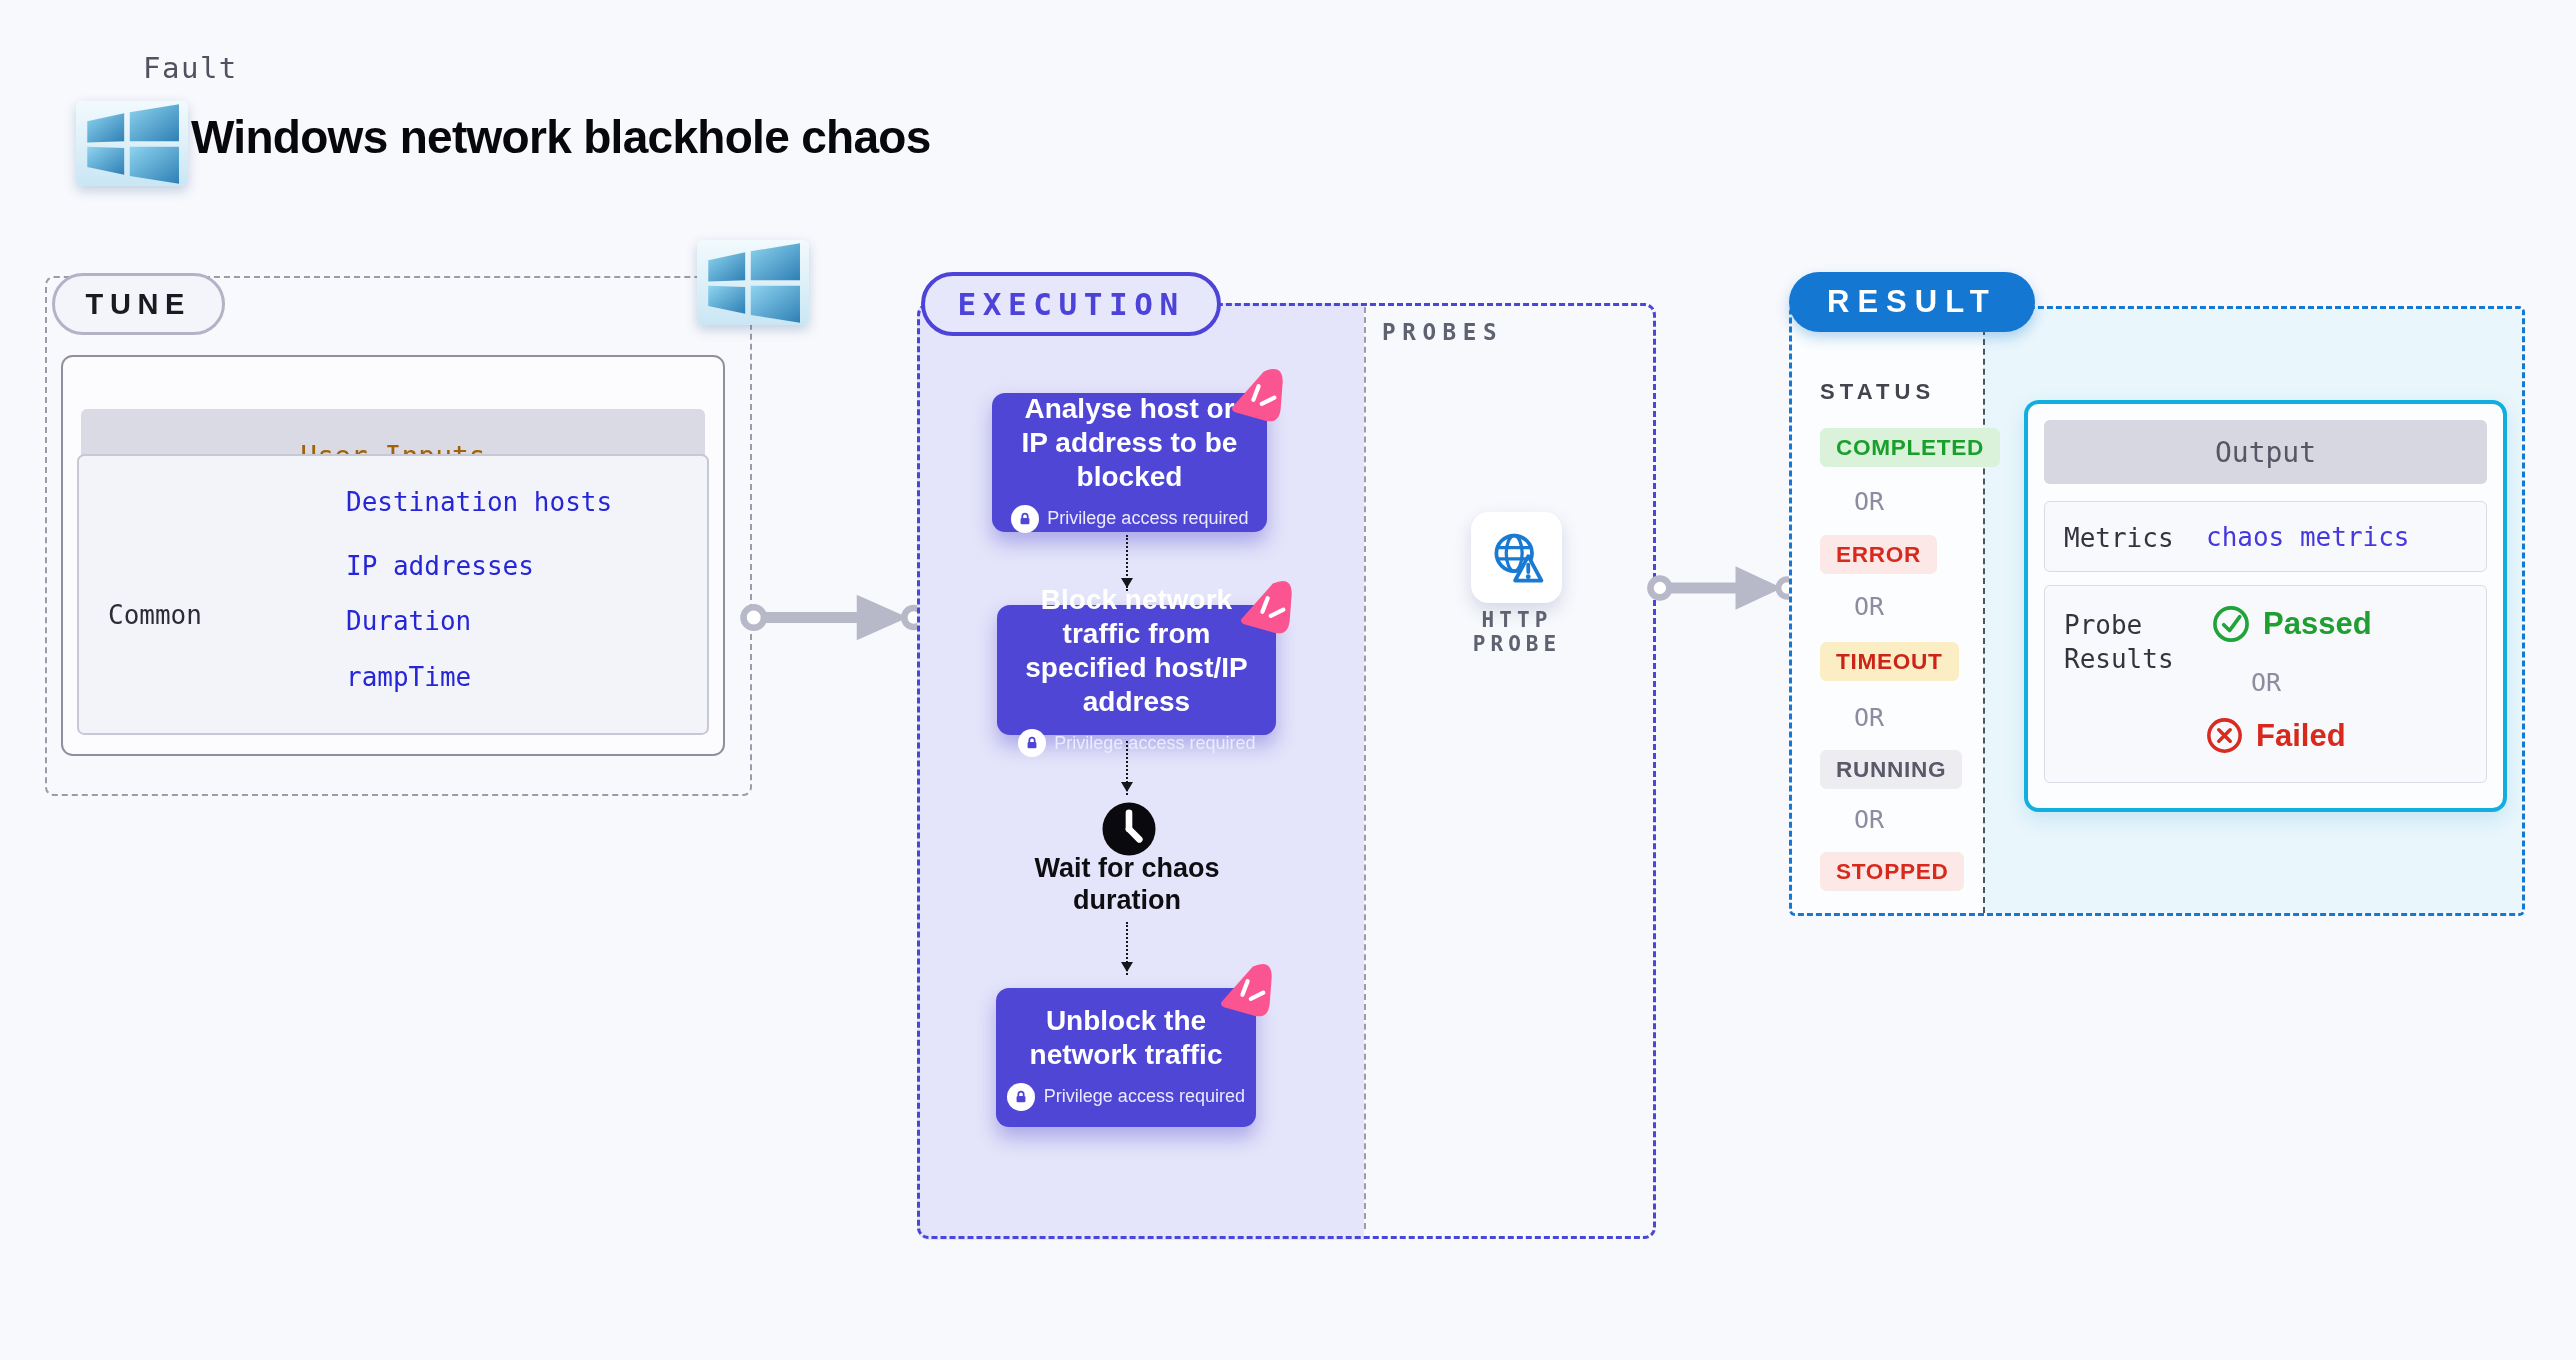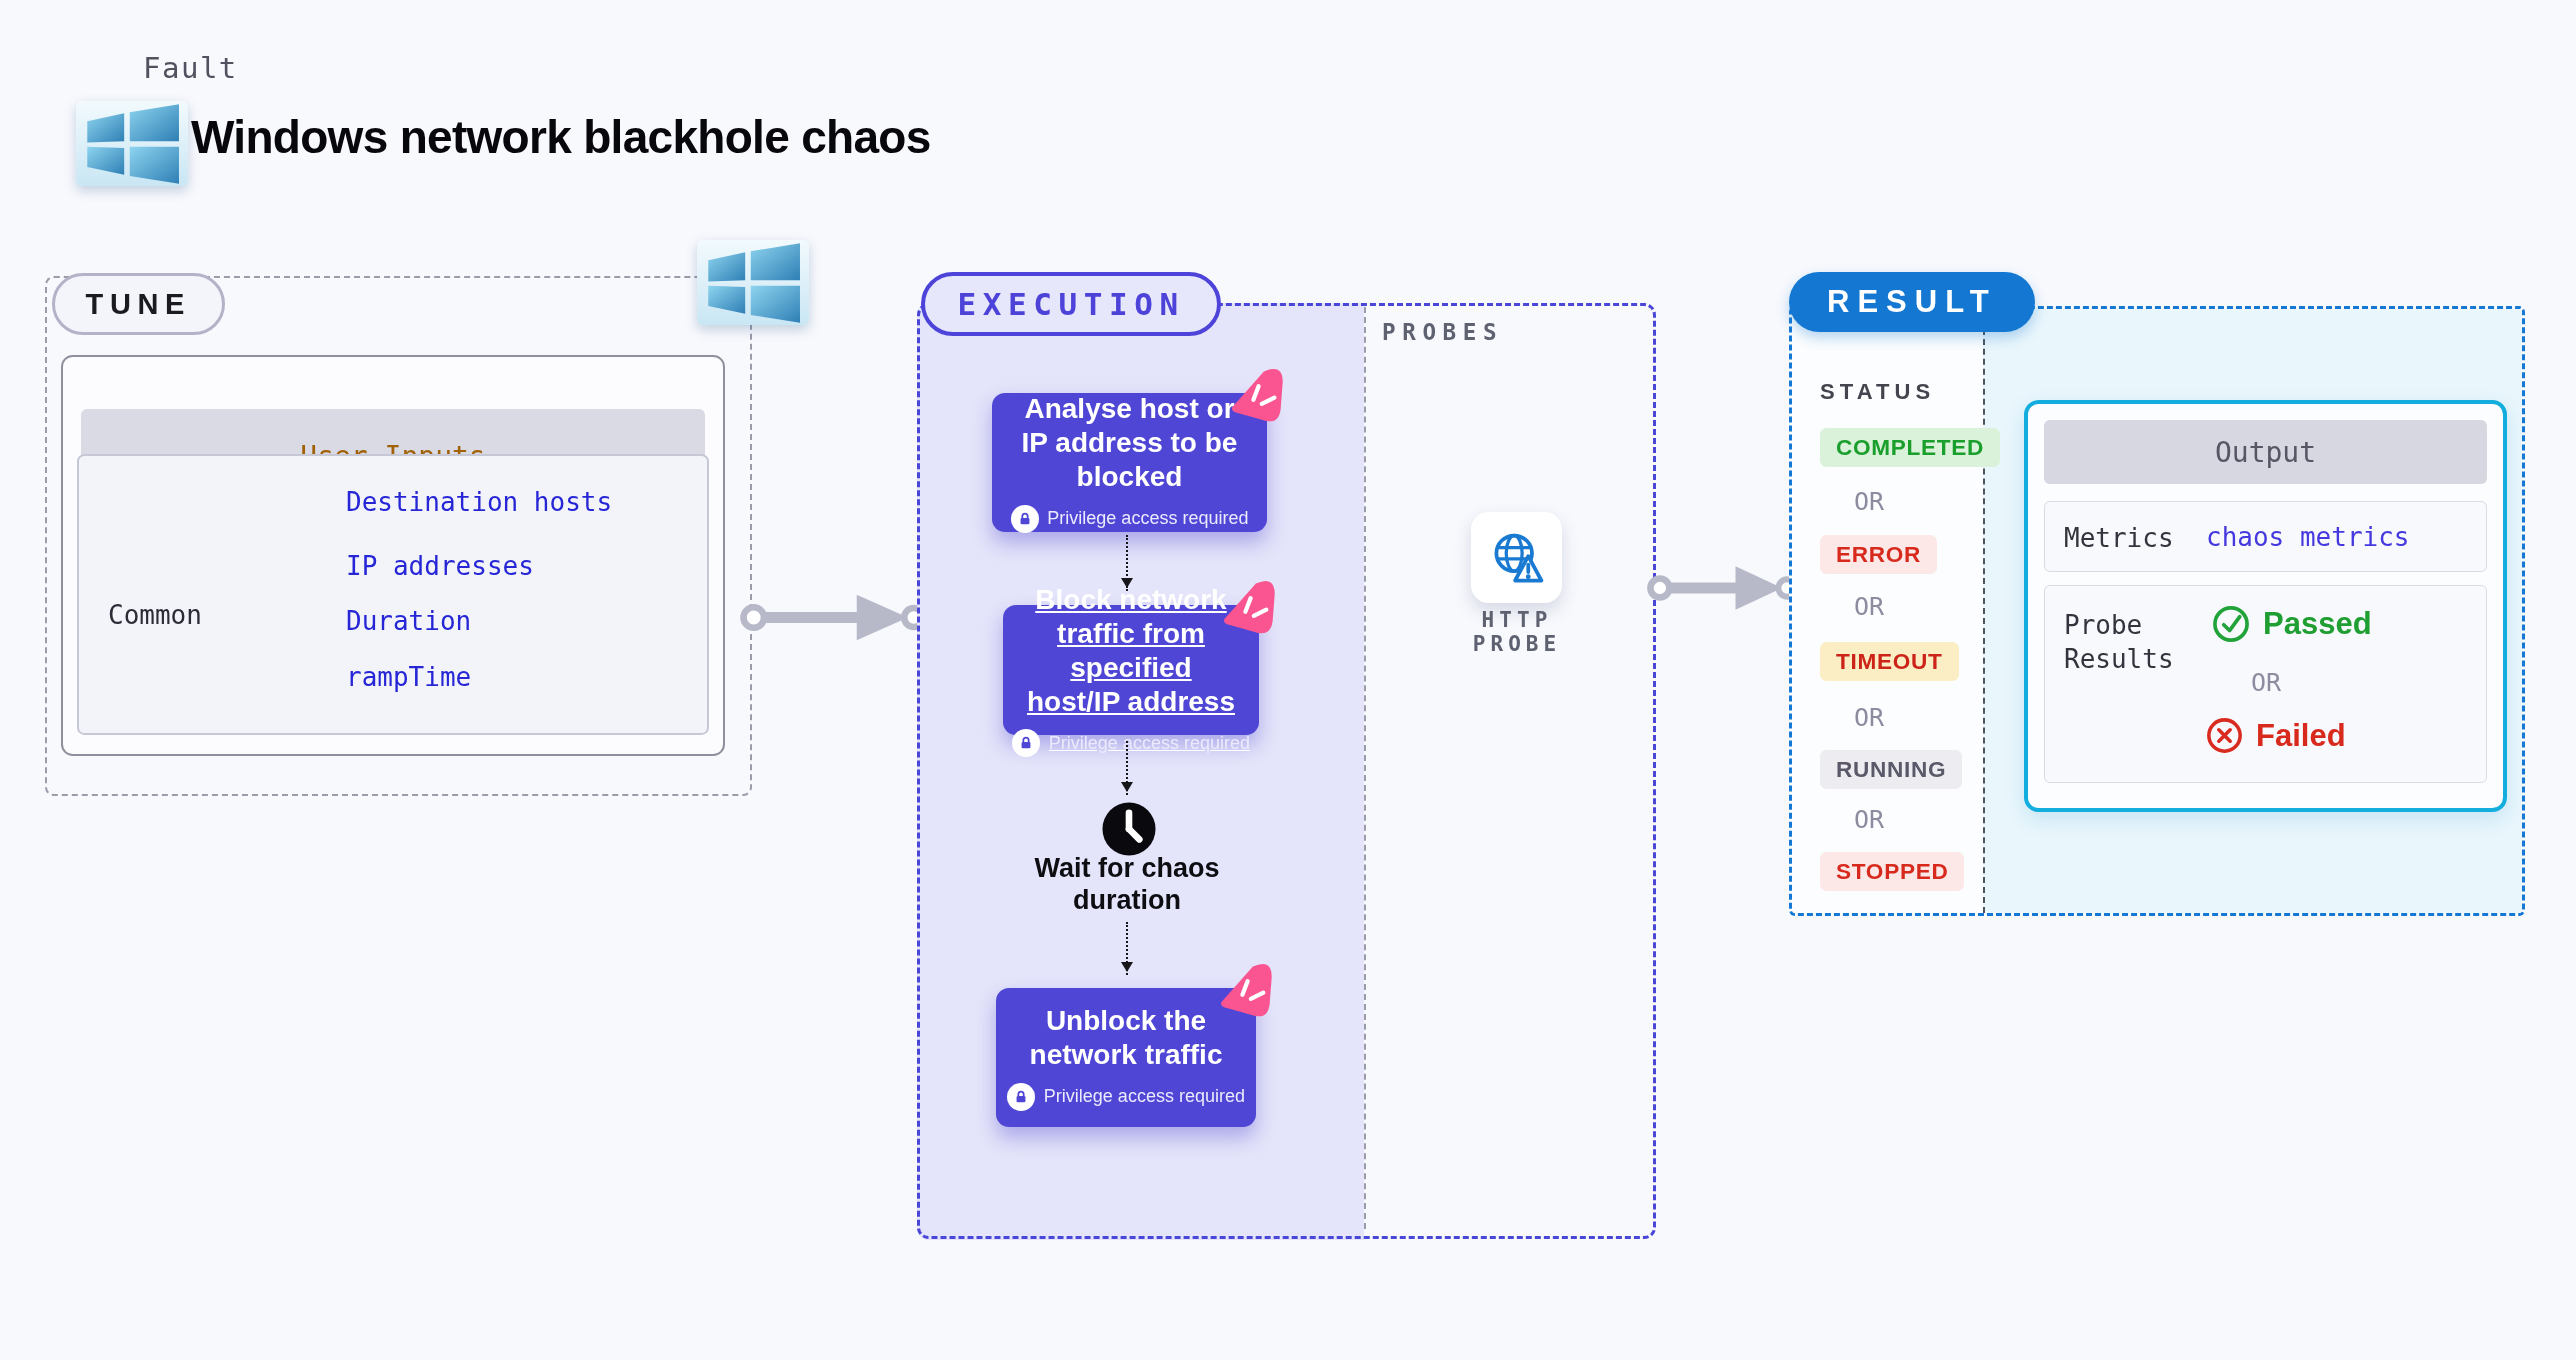--- a/index.html
+++ b/index.html
@@ -150,21 +150,21 @@
               <rect x="8" y="16" width="20" height="14" rx="3" fill="#4f46d6"></rect>
               <path d="M12 16 v-4 a6 6 0 0 1 12 0 v4" stroke="#4f46d6" stroke-width="4" fill="none"></path>
             </svg>
         </span>
         <span class="priv-txt">Privilege access required</span>
       </div>
     </div>
 
     <div class="abs darrow" style="left:209px;top:263px;height:56px;"></div>
 
-    <div class="abs node" style="left:86px;top:333px;width:256px;height:130px;text-decoration:underline;">
+    <div class="abs node" style="left:80px;top:333px;width:279px;height:130px;">
       <svg class="pinkicon" width="67" height="67" viewBox="0 0 64 64">
         <path d="M10 44 L40 10 Q58 2 58 20 L56 46 Q54 62 38 56 L16 50 Q8 48 10 44 Z" fill="#fa5590"></path>
         <path d="M30 37 L35 24" stroke="#fff" stroke-width="4" stroke-linecap="round"></path>
         <path d="M38 41 L50 35" stroke="#fff" stroke-width="4" stroke-linecap="round"></path>
       </svg>
       <div class="node-title">Block network traffic from specified host/IP address</div>
       <div class="priv">
         <span class="priv-circ">
           <svg width="16" height="16" viewBox="0 0 36 36">
               <rect x="8" y="16" width="20" height="14" rx="3" fill="#4f46d6"></rect>

